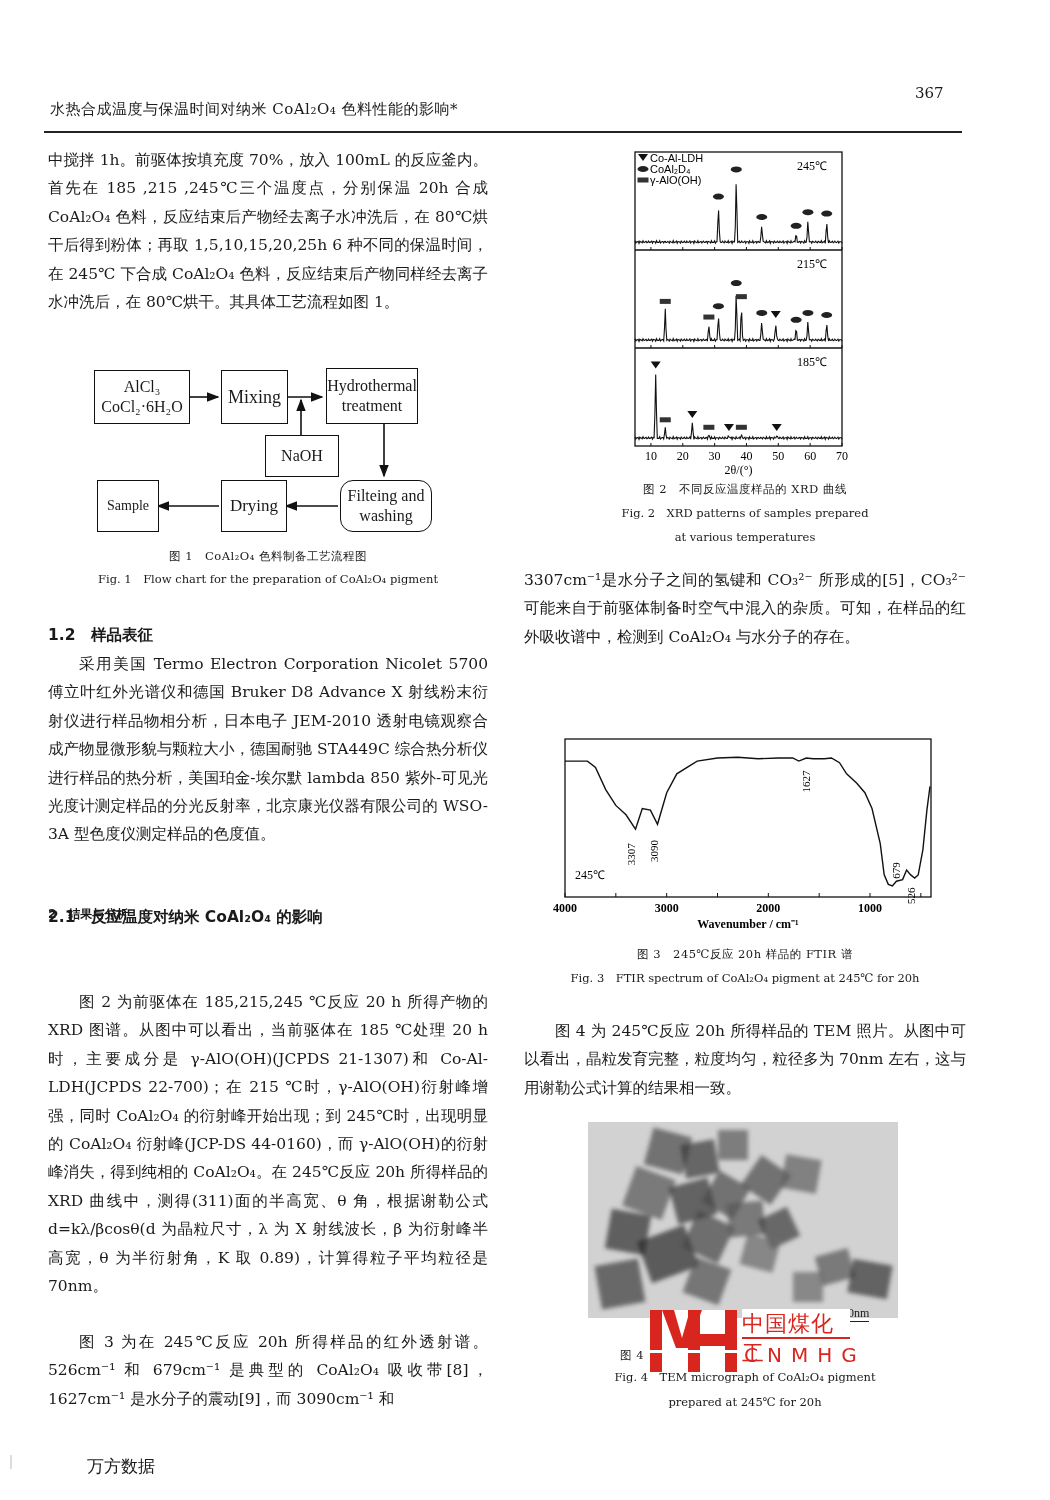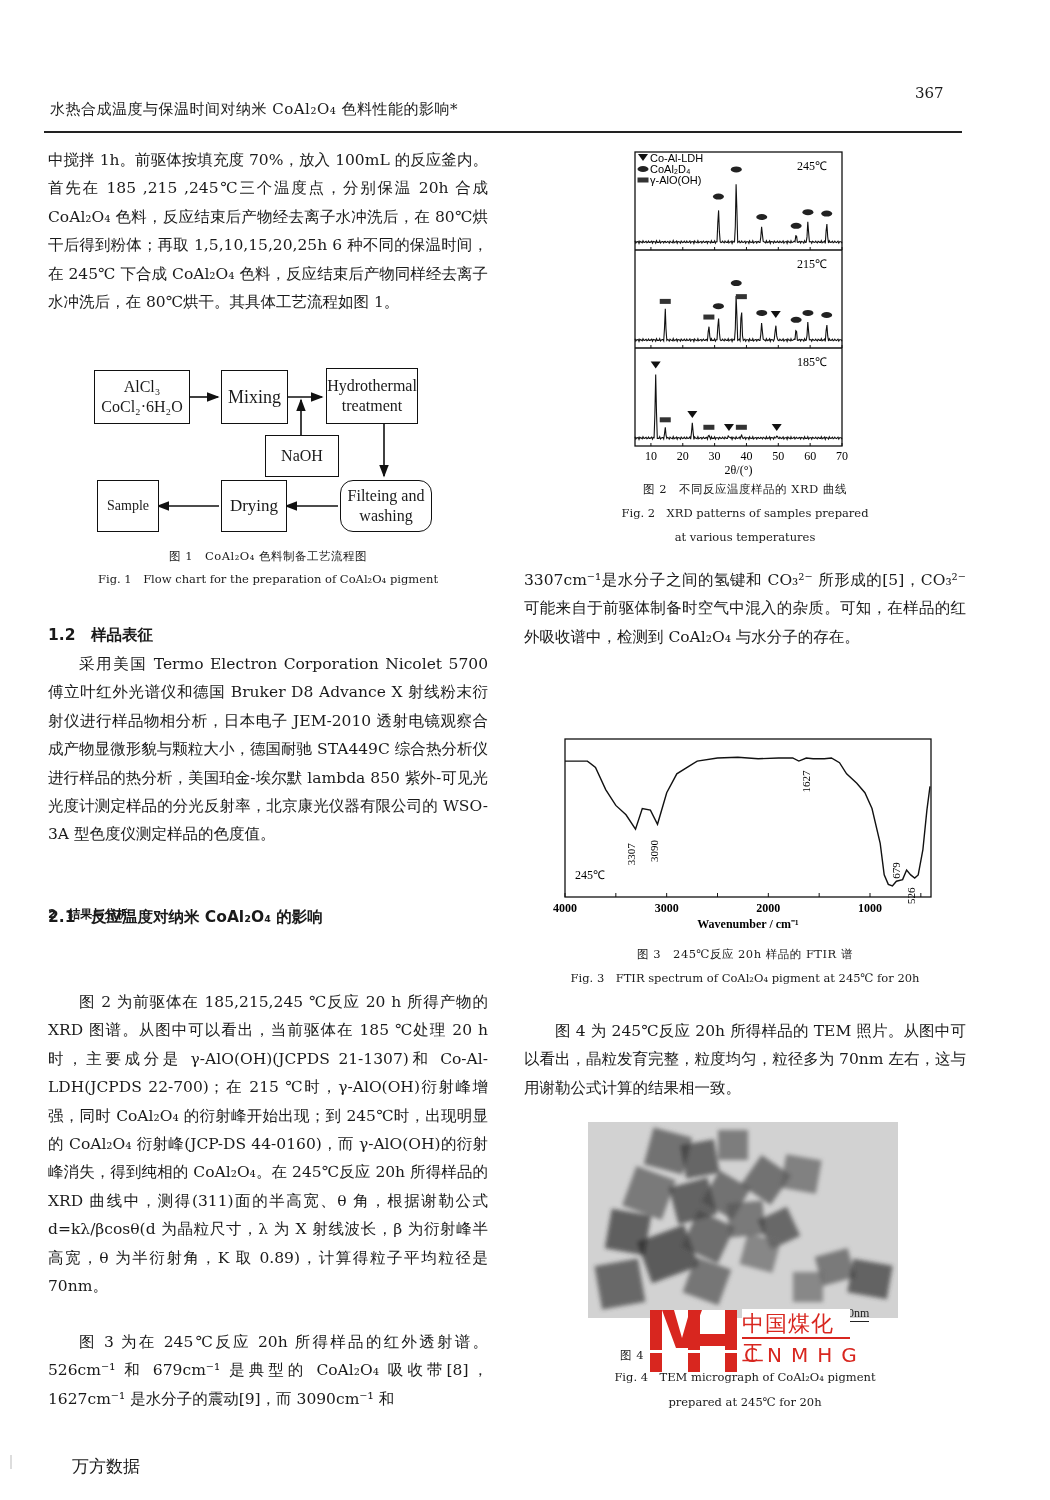--- a/index.html
+++ b/index.html
@@ -12,21 +12,21 @@
   .para { font-size: 15.5px; line-height: 28.4px; text-align: justify; text-align-last: left; }
   .col-left { left: 48px; width: 440px; }
   .col-right { left: 524px; width: 442px; }
   .indent { text-indent: 2em; }
   .heading { font-family: "DejaVu Sans", "Liberation Sans", sans-serif; font-weight: bold; font-size: 15.5px; }
   .caption-cn { font-size: 11.5px; text-align: center; letter-spacing: 0.5px; }
   .caption-en { font-size: 11.5px; text-align: center; }
   .flow-box { position: absolute; border: 1.6px solid #111; background: #fff; display: flex;
               align-items: center; justify-content: center; text-align: center;
               font-family: "Liberation Serif", serif; font-size: 16px; line-height: 20px; box-sizing: border-box; }
-  .footer-mark { left: 72px; top: 1455px; font-family: "DejaVu Sans", sans-serif; font-size: 17px; }
+  .footer-mark { left: 87px; top: 1455px; font-family: "DejaVu Sans", sans-serif; font-size: 17px; }
   .wm-text-cn { font-family: "DejaVu Sans", sans-serif; font-size: 22px; color: #d8261f; letter-spacing: 1px; text-align: center; }
   .wm-text-en { font-family: "DejaVu Sans", sans-serif; font-size: 20px; color: #d8261f; letter-spacing: 9px; }
 </style>
 </head>
 <body>
 
 <div class="abs header-title">水热合成温度与保温时间对纳米 CoAl₂O₄ 色料性能的影响*</div>
 <div class="abs page-num">367</div>
 <div class="abs header-rule"></div>
 

